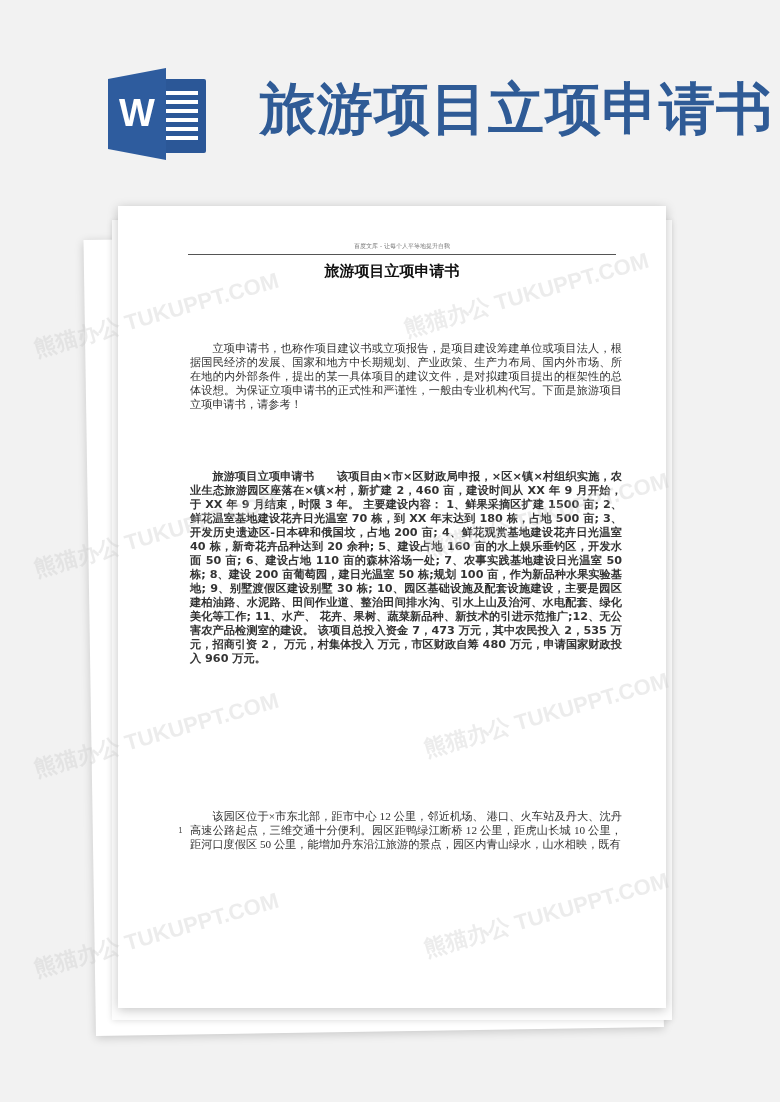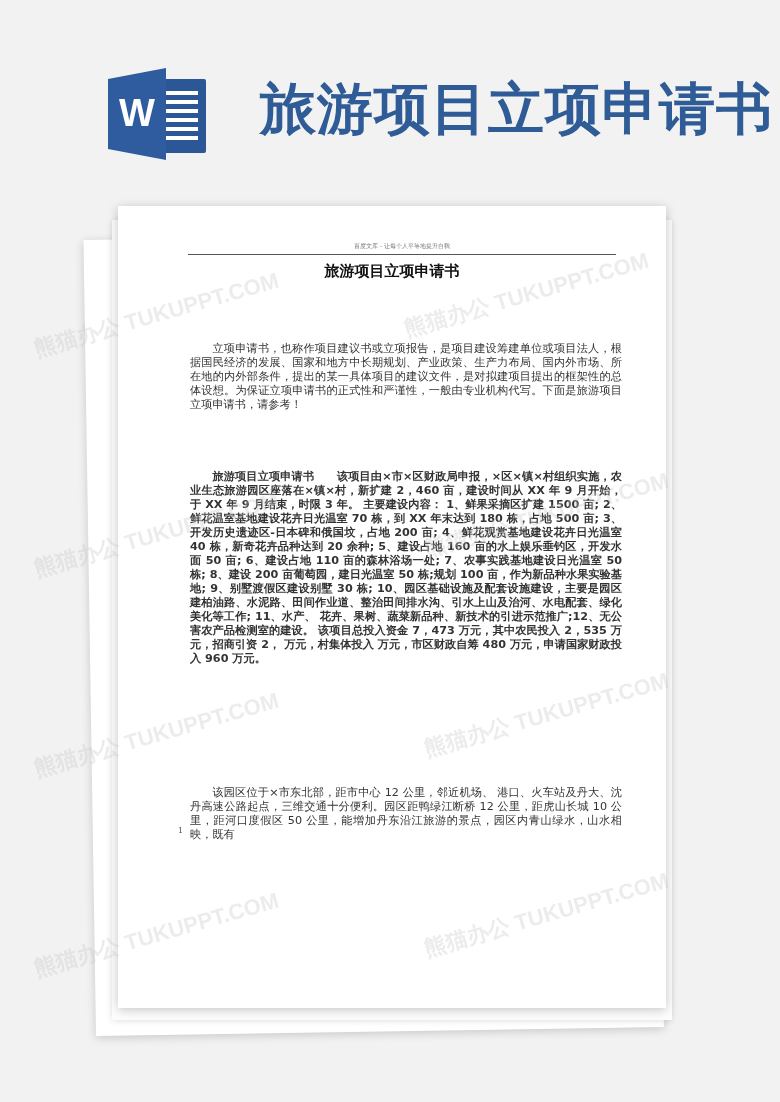--- a/index.html
+++ b/index.html
@@ -55,21 +55,21 @@
     position: absolute; left: 0; top: 56px; width: 548px; text-align: center;
     font-size: 15px; font-weight: bold; color: #111;
   }
   .body-text {
     position: absolute; left: 72px; width: 432px;
     font-size: 11.2px; line-height: 14px; color: #333;
     text-align: justify; text-indent: 2em; margin-top: 28px;
   }
   .p1 { top: 108px; }
   .p2 { top: 236px; font-weight: bold; }
-  .p3 { top: 552px; }
+  .p3 { top: 575px; font-family: Liberation Serif, serif; }
   .page-num {
     position: absolute; left: 60px; top: 620px; font-size: 8px; color: #555;
     font-family: "DejaVu Serif", serif;
   }
   .watermark {
     position: absolute; color: rgba(200,200,200,0.35); font-size: 22px; font-weight: bold;
     transform: rotate(-16deg); white-space: nowrap; pointer-events: none;
     font-family: "Liberation Sans", sans-serif;
   }
 </style>

